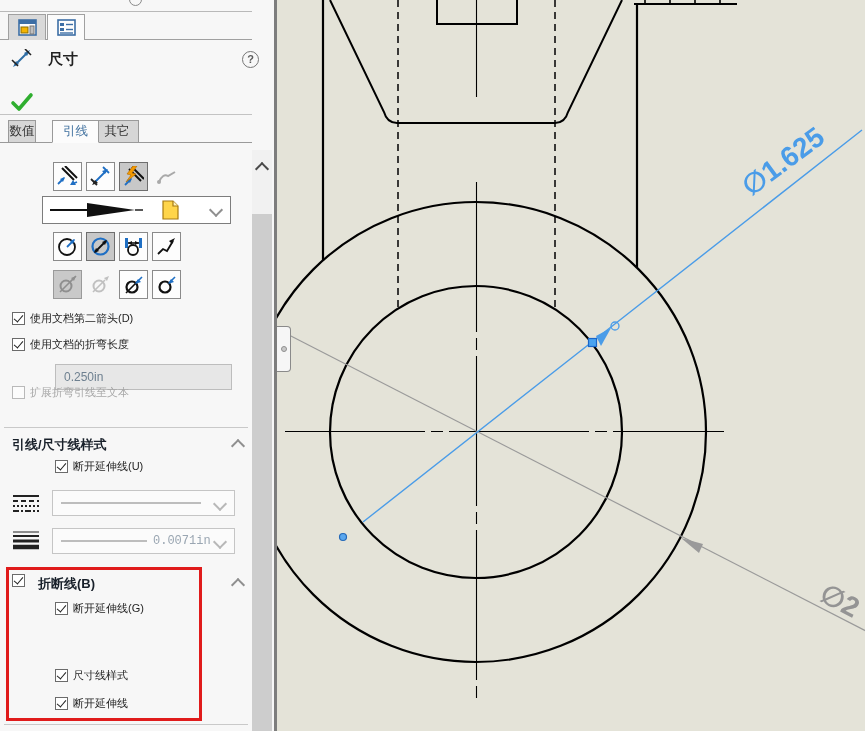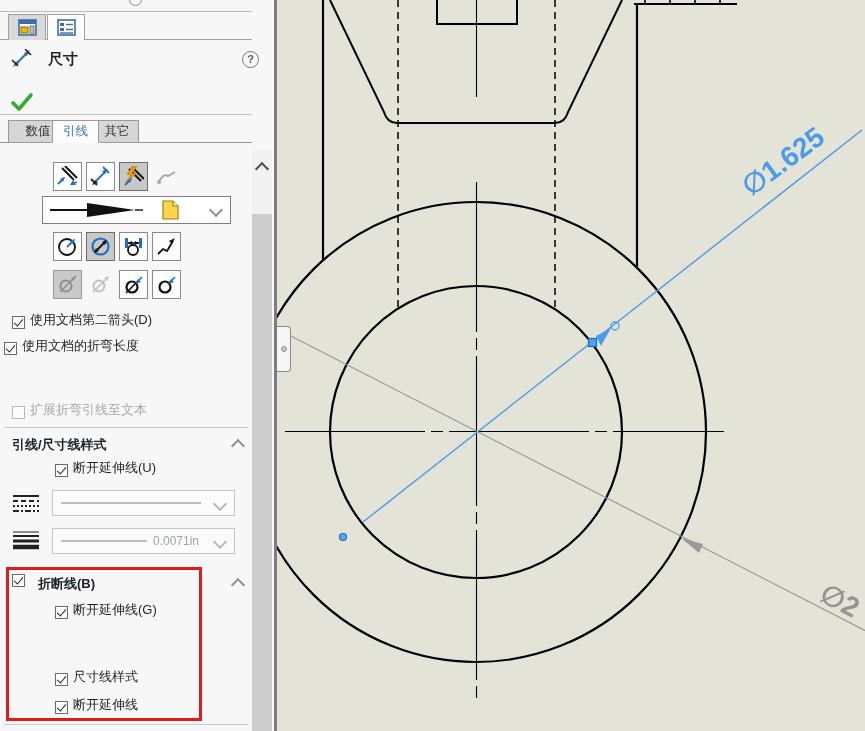--- a/index.html
+++ b/index.html
@@ -34,21 +34,21 @@
   .flaticon{position:absolute;width:29px;height:29px;display:flex;align-items:center;justify-content:center;}
   .combo{position:absolute;box-sizing:border-box;background:#fff;border:1px solid #7d7d7d;
          display:flex;align-items:center;}
   .combo.dis{background:#fbfbfb;border-color:#c5c5c5;}
   .chev{width:8px;height:8px;border-left:2px solid #555;border-bottom:2px solid #555;display:inline-block;}
   .chev.down{transform:rotate(-45deg);}
   .chev.up{transform:rotate(135deg);}
   .chev.lite{border-color:#b8b8b8;}
   .chev.mid{border-color:#8f8f8f;}
   
-  .cbrow{position:absolute;display:flex;align-items:flex-end;font-size:13px;color:#1f1f1f;}
+  .cbrow{position:absolute;display:flex;align-items:center;font-size:11px;color:#1f1f1f;}
   .cb{width:13px;height:13px;box-sizing:border-box;border:1px solid #6b6b6b;background:#fff;
       margin-right:5px;position:relative;flex:none;}
   .cb.checked::after{content:"";position:absolute;left:3px;top:0px;width:4px;height:8px;
       border-right:1.8px solid #222;border-bottom:1.8px solid #222;transform:rotate(40deg);}
   .cbrow.dis{color:#a8a8a8;}
   .cbrow.dis .cb{border-color:#b9b9b9;background:#fcfcfc;}
   .tinput{position:absolute;box-sizing:border-box;width:177px;height:26px;background:#e7e7e7;
           border:1px solid #bdbdbd;color:#6e8090;font-size:12px;padding:0 0 0 8px;
           font-family:"Liberation Sans","DejaVu Sans",sans-serif;}
   .sechead{position:absolute;font-size:13px;font-weight:bold;color:#18202a;text-align:center;}
@@ -107,21 +107,21 @@
   <div class="ptitle">尺寸</div>
   <div class="helpcirc">?</div>
 
   <svg class="abs" style="left:10px;top:91px;" width="24" height="22" viewBox="0 0 24 22">
     <polyline points="3,12 9,18 21,4" fill="none" stroke="#2fae2f" stroke-width="3.6" stroke-linecap="round" stroke-linejoin="round"></polyline>
   </svg>
 
   <div class="hline" style="top:114px;left:0;width:252px;background:#c3c3c3;"></div>
 
   <div class="hline" id="stabline"></div>
-  <div class="stab inactive" style="left:8px;width:60px;">
+  <div class="stab inactive" style="left:8px;width:28px;">
     <span>数值</span>
   </div>
   <div class="stab active" style="left:52px;width:47px;">
     <span>引线</span>
   </div>
   <div class="stab inactive" style="left:95px;width:44px;">
     <span>其它</span>
   </div>
 
   <div class="sqbtn" style="left:53px;top:162px;">
@@ -230,25 +230,26 @@
       <circle cx="9" cy="13" r="5.5" fill="none" stroke="#111" stroke-width="2.2"></circle>
       <line x1="13" y1="9" x2="19" y2="3" stroke="#1f6fc4" stroke-width="1.6"></line>
       <polygon points="12,10 18,8 15,5" fill="#1f6fc4"></polygon>
     </svg>
   </div>
 
   <div class="cbrow" style="left:12px;top:311px;">
     <span class="cb checked"></span>
     <span>使用文档第二箭头(D)</span>
   </div>
-  <div class="cbrow" style="left:4px;top:337px;">
+  <div class="cbrow" style="left:12px;top:337px;">
     <span class="cb checked"></span>
     <span>使用文档的折弯长度</span>
   </div>
-  <div class="cbrow dis" style="left:12px;top:401px;">
+  <input class="tinput" style="left: 55px; top: 364px;" readonly="" value="0.250in">
+  <div class="cbrow dis" style="left:12px;top:385px;">
     <span class="cb"></span>
     <span>扩展折弯引线至文本</span>
   </div>
 
   <div class="hline" style="top:427px;left:4px;width:244px;background:#c9c9c9;"></div>
 
   <div class="sechead" style="left:12px;top:436px;">引线/尺寸线样式</div>
   <span class="chev up mid" style="position:absolute;left:233px;top:441px;"></span>
   <div class="cbrow" style="left:55px;top:459px;">
     <span class="cb checked"></span>
@@ -267,21 +268,21 @@
     </svg>
     <span class="chev down lite" style="position:absolute;right:9px;top:8px;"></span>
   </div>
 
   <svg class="abs" style="left:12px;top:530px;" width="28" height="20" viewBox="0 0 28 20">
     <line x1="1" y1="2" x2="27" y2="2" stroke="#222" stroke-width="1"></line>
     <line x1="1" y1="6" x2="27" y2="6" stroke="#222" stroke-width="2"></line>
     <line x1="1" y1="11" x2="27" y2="11" stroke="#222" stroke-width="3"></line>
     <line x1="1" y1="17" x2="27" y2="17" stroke="#222" stroke-width="4.5"></line>
   </svg>
-  <div class="combo dis" style="left:52px;top:528px;width:183px;height:26px;">
+  <div class="combo dis" style="left:52px;top:528px;width:183px;height:26px;font-family:Liberation Mono, monospace;">
     <svg width="88" height="10" viewBox="0 0 88 10" style="margin-left:8px;">
       <line x1="0" y1="5" x2="86" y2="5" stroke="#a8a8a8" stroke-width="1.6"></line>
     </svg>
     <span style="color:#9aa6b2;font-size:12px;margin-left:4px;">0.0071in</span>
     <span class="chev down lite" style="position:absolute;right:9px;top:8px;"></span>
   </div>
 
   <div class="cbrow" style="left:12px;top:574px;">
     <span class="cb checked"></span>
   </div>

